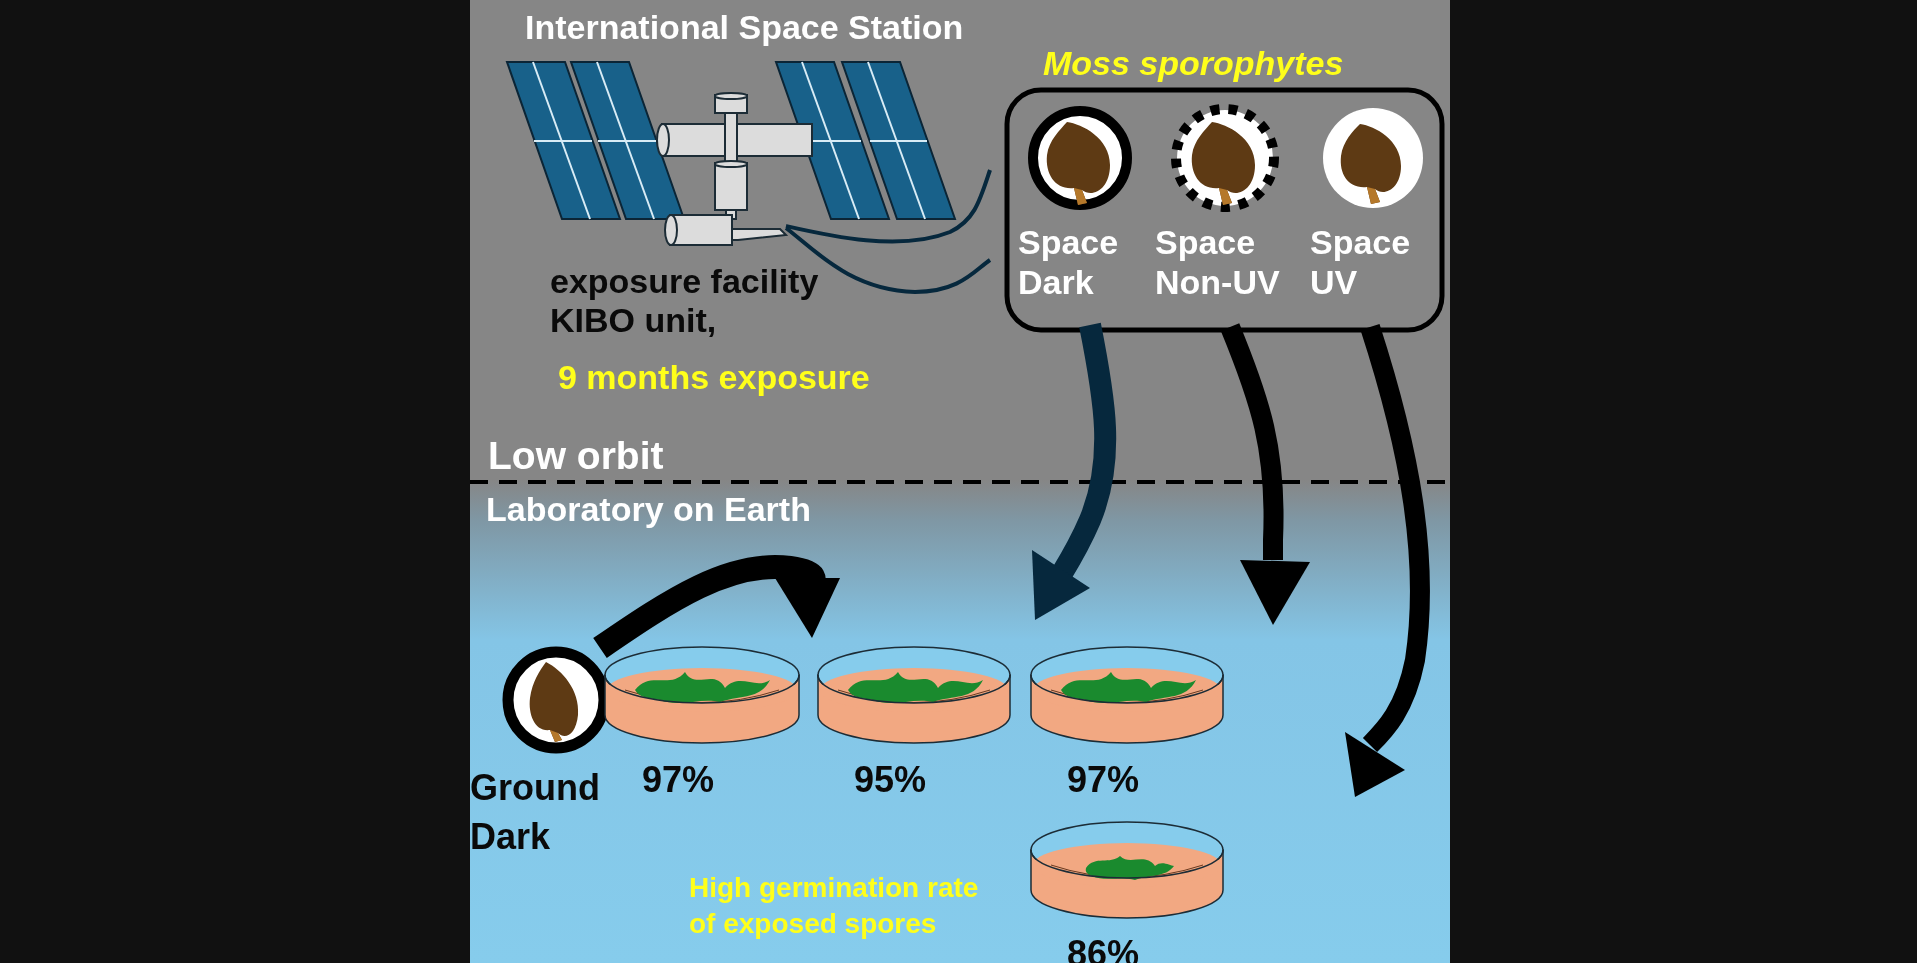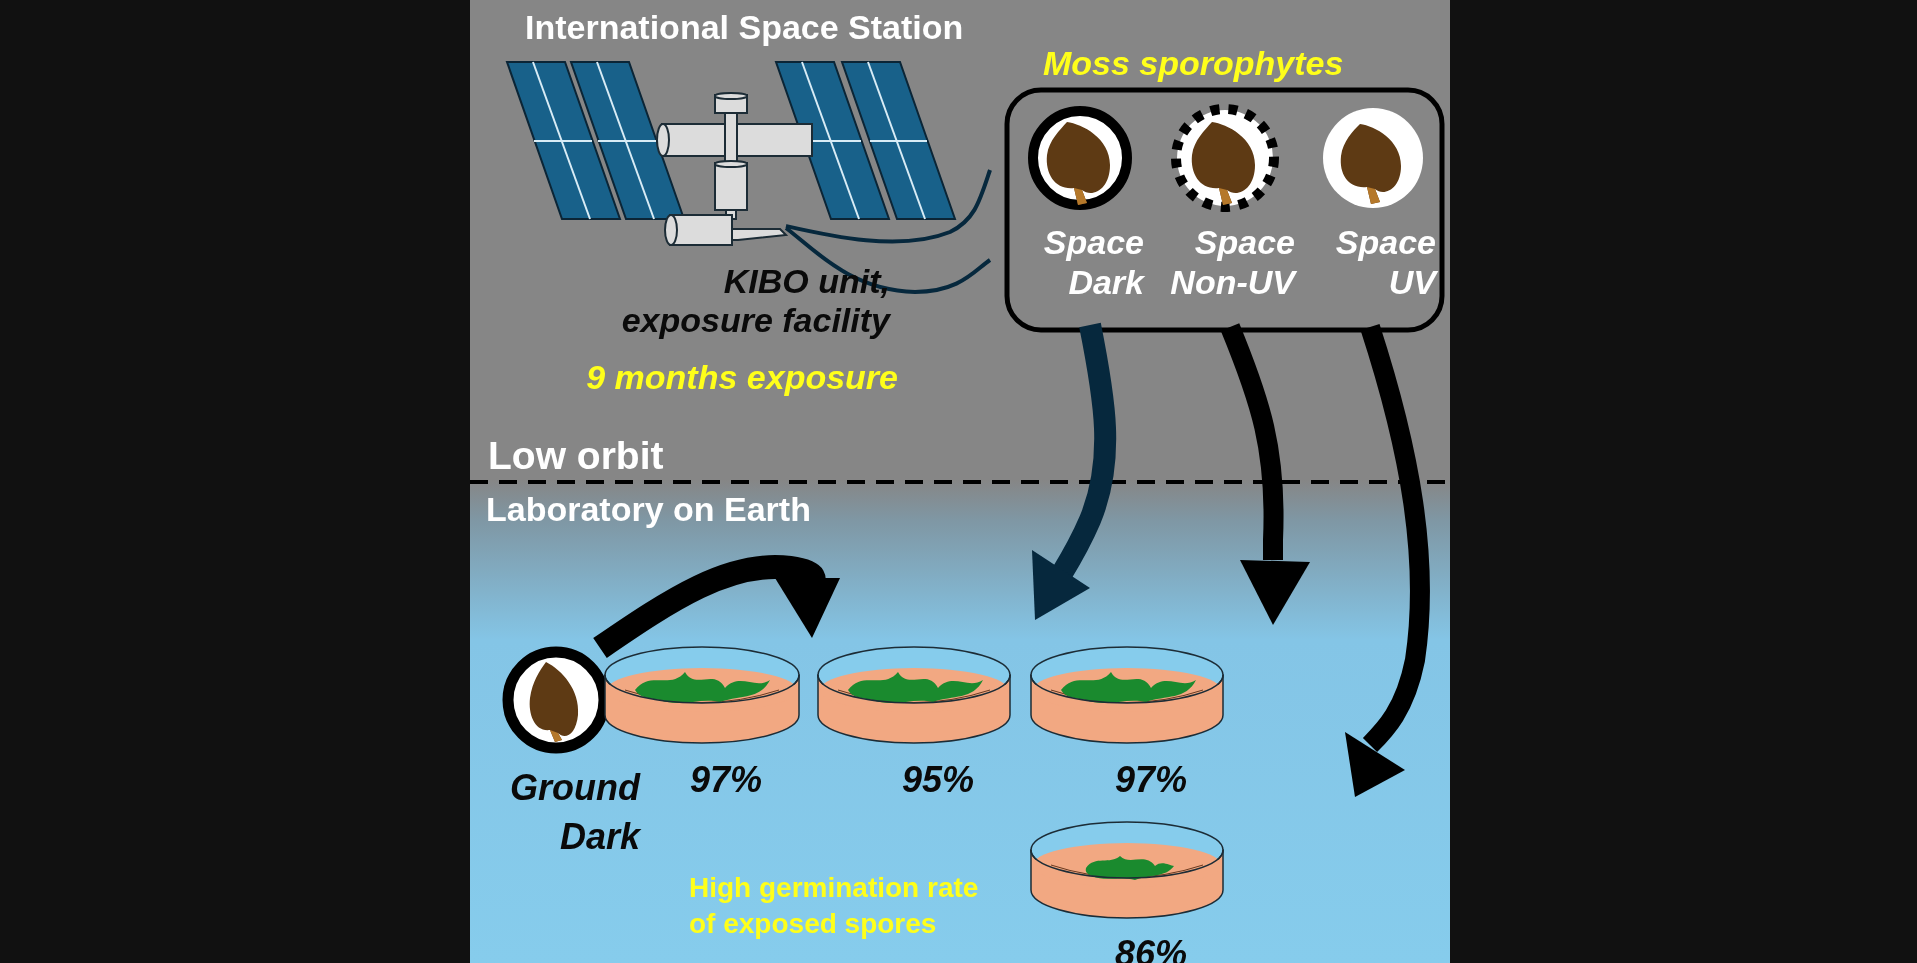--- a/index.html
+++ b/index.html
@@ -10,21 +10,21 @@
   #panel {
     position: absolute; left: 470px; top: 0; width: 980px; height: 963px;
     background: linear-gradient(to bottom, #868686 0px, #868686 480px, #7f97a4 520px, #84c5e6 640px, #86ccec 963px);
     overflow: hidden;
   }
   #art { position: absolute; left: 0; top: 0; width: 980px; height: 963px; }
   .txt { position: absolute; font-weight: bold; white-space: nowrap; line-height: 1; }
   .white { color: #ffffff; }
   .yellow { color: #ffff1a; }
   .black { color: #0a0a0a; }
-  .center { text-align: right; font-style: italic; }
+  .center { text-align: left; }
 </style>
 </head>
 <body>
 
 <div id="panel">
 
   <svg id="art" viewBox="0 0 980 963" xmlns="http://www.w3.org/2000/svg">
     <defs>
       <marker id="ahBlack" markerWidth="4" markerHeight="4" refX="2" refY="2" orient="auto" markerUnits="strokeWidth">
         <path d="M0,0 L4,2 L0,4 Z" fill="#000"></path>
@@ -160,22 +160,22 @@
   <div class="txt white center" style="left:685px; top:222px; width:140px; font-size:34px; line-height:1.18;">
     <div>Space</div>
     <div>Non-UV</div>
   </div>
   <div class="txt white center" style="left:840px; top:222px; width:126px; font-size:34px; line-height:1.18;">
     <div>Space</div>
     <div>UV</div>
   </div>
 
   <div class="txt black center" style="left:80px; top:262px; width:340px; font-size:34px; line-height:1.15;">
+    <div>exposure facility</div>
     <div>KIBO unit,</div>
-    <div>exposure facility</div>
   </div>
   <div class="txt yellow center" style="left:88px; top:360px; width:340px; font-size:34px;">9 months exposure</div>
 
   <div class="txt white" style="left:18px; top:436px; font-size:39px;">Low orbit</div>
   <div class="txt white" style="left:16px; top:492px; font-size:34px;">Laboratory on Earth</div>
 
   <div class="txt black center" style="left:0px; top:764px; width:170px; font-size:36px; line-height:1.35;">
     <div>Ground</div>
     <div>Dark</div>
   </div>

